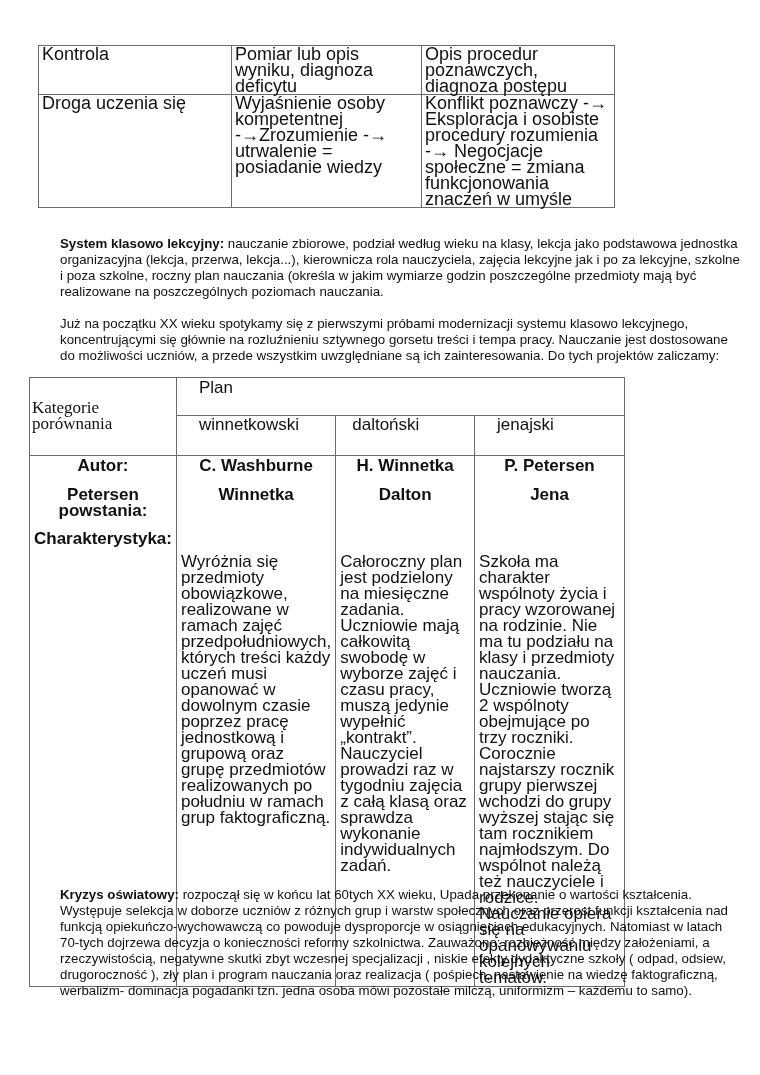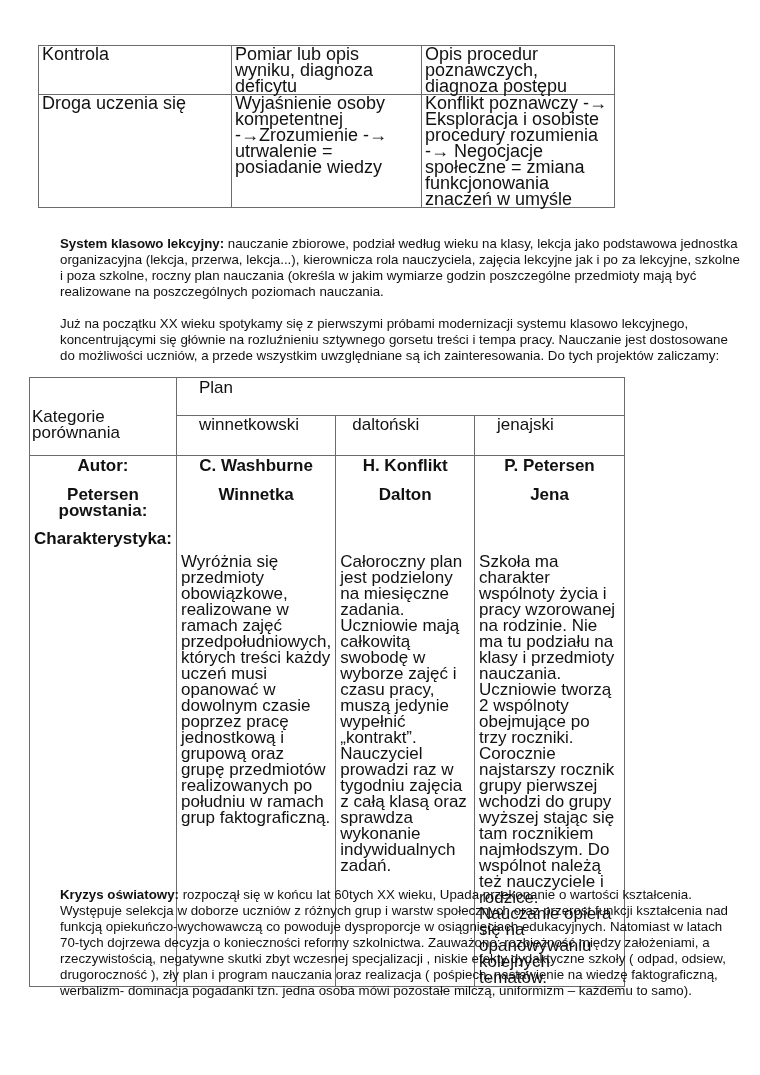--- a/index.html
+++ b/index.html
@@ -28,21 +28,21 @@
   #t2 .col1 { width: 125px; }
   #t2 .col2 { width: 144px; }
   #t2 .col3 { width: 174px; }
   #t2 .hdr-plan td { height: 35px; }
   #t2 .hdr-plan .plan { padding-left: 22px; padding-top: 2px; }
   #t2 .hdr-sub td { height: 38px; }
   #t2 .hdr-sub .sub { padding-top: 1px; }
   #t2 .hdr-sub .sub.s1 { padding-left: 22px; }
   #t2 .hdr-sub .sub.s2 { padding-left: 16px; }
   #t2 .hdr-sub .sub.s3 { padding-left: 22px; }
-  #t2 .kat { vertical-align: bottom; padding-bottom: 14px; padding-left: 2px; }
+  #t2 .kat { vertical-align: bottom; padding-bottom: 23px; padding-left: 2px; font-family: Liberation Serif, serif; }
   #t2 .body td { height: 391px; padding-top: 2px; }
   .blk { display: block; }
   .bold { font-weight: bold; text-align: center; }
   .gap1 { margin-top: 13px; }
   .gap2 { margin-top: 12px; }
   .desc { margin-top: 19px; }
   .c0lab { padding-left: 2px; }
 </style>
 </head>
 <body>
@@ -82,21 +82,21 @@
       <span class="blk bold">Autor:</span>
       <span class="blk bold gap1">Petersen powstania:</span>
       <span class="blk bold gap2">Charakterystyka:</span>
     </td>
     <td class="col1">
       <span class="blk bold">C. Washburne</span>
       <span class="blk bold gap1">Winnetka</span>
       <span class="blk desc" style="margin-top:51px">Wyróżnia się przedmioty obowiązkowe, realizowane w ramach zajęć przedpołudniowych, których treści każdy uczeń musi opanować w dowolnym czasie poprzez pracę jednostkową i grupową oraz grupę przedmiotów realizowanych po południu w ramach grup faktograficzną.</span>
     </td>
     <td class="col2">
-      <span class="blk bold">H. Konflikt</span>
+      <span class="blk bold">H. Winnetka</span>
       <span class="blk bold gap1">Dalton</span>
       <span class="blk desc" style="margin-top:51px">Całoroczny plan jest podzielony na miesięczne zadania. Uczniowie mają całkowitą swobodę w wyborze zajęć i czasu pracy, muszą jedynie wypełnić „kontrakt”. Nauczyciel prowadzi raz w tygodniu zajęcia z całą klasą oraz sprawdza wykonanie indywidualnych zadań.</span>
     </td>
     <td class="col3">
       <span class="blk bold">P. Petersen</span>
       <span class="blk bold gap1">Jena</span>
       <span class="blk desc" style="margin-top:51px">Szkoła ma charakter wspólnoty życia i pracy wzorowanej na rodzinie. Nie ma tu podziału na klasy i przedmioty nauczania. Uczniowie tworzą 2 wspólnoty obejmujące po trzy roczniki. Corocznie najstarszy rocznik grupy pierwszej wchodzi do grupy wyższej stając się tam rocznikiem najmłodszym. Do wspólnot należą też nauczyciele i rodzice. Nauczanie opiera się na opanowywaniu kolejnych tematów.</span>
     </td>
   </tr>
 </tbody>

